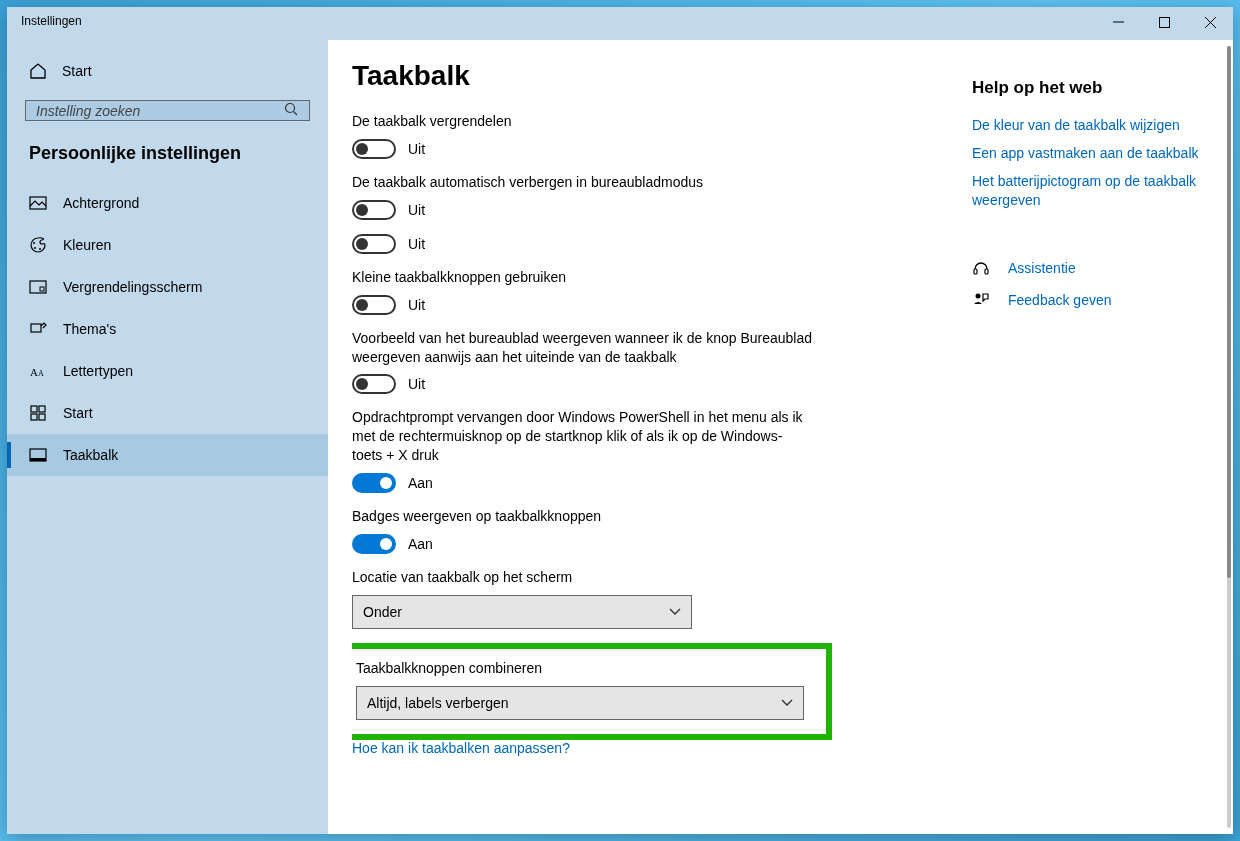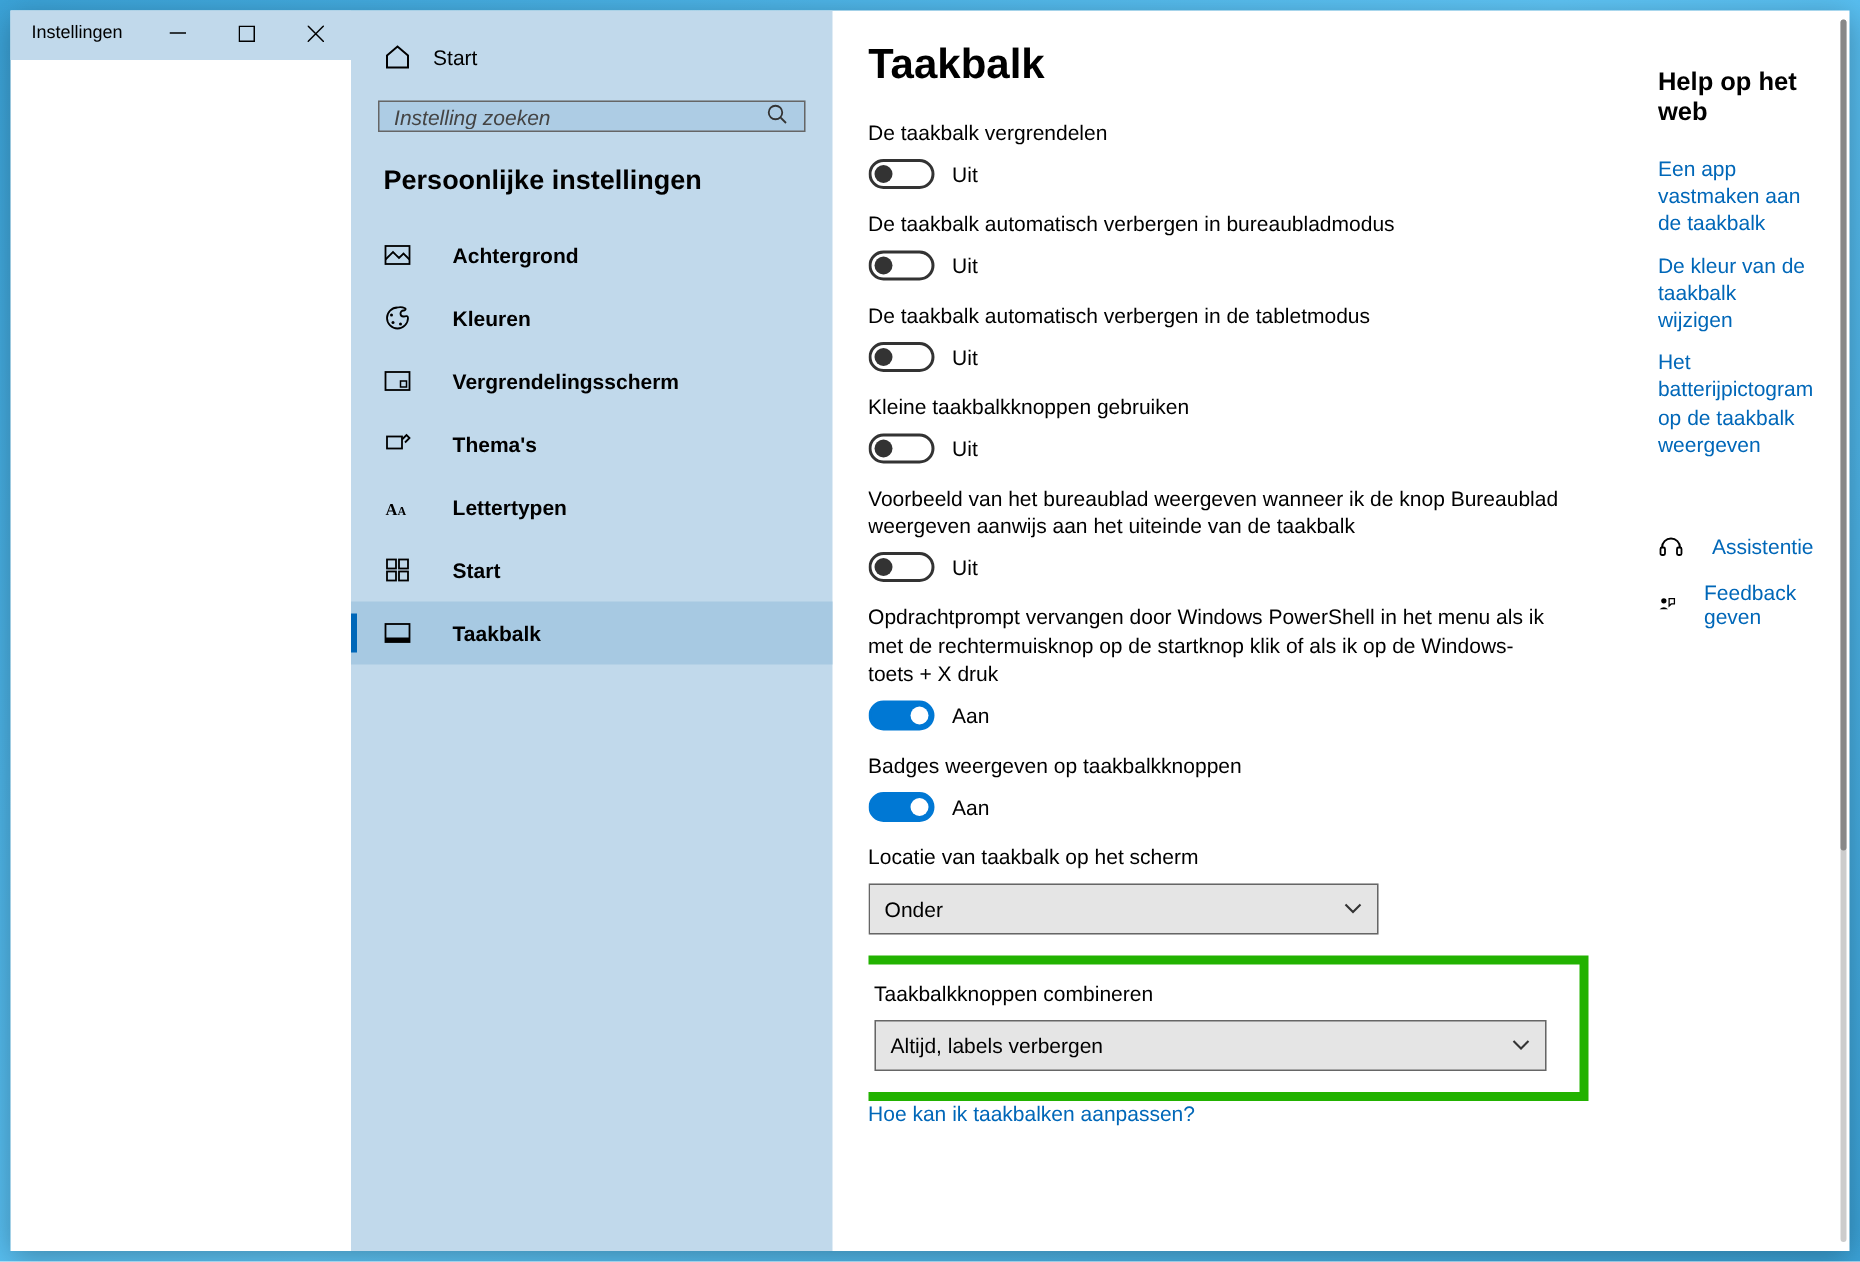--- a/index.html
+++ b/index.html
@@ -11,21 +11,21 @@
   padding: 7px;
   width: 1240px;
   height: 841px;
   overflow: hidden;
 }
 .window {
   width: 100%;
   height: 100%;
   background: #fff;
   display: flex;
-  flex-direction: row;
+  flex-direction: column;
   box-shadow: 0 4px 20px rgba(0,0,0,0.3);
 }
 .titlebar {
   height: 33px;
   display: flex;
   align-items: flex-start;
   justify-content: space-between;
   background: #c1d9eb;
 }
 .titlebar-left {
@@ -86,26 +86,25 @@
 }
 .search-box input::placeholder { color: #444; font-style: italic; }
 .sidebar-category {
   padding: 4px 22px 18px 22px;
   font-weight: 600;
   font-size: 18px;
 }
 .sidebar-item {
   display: flex;
   align-items: center;
-  gap: 28px;
+  gap: 16px;
   padding: 12px 22px;
   cursor: pointer;
   font-size: 14px;
   position: relative;
-  font-weight: bold;
 }
 .sidebar-item.selected {
   background: #a7c9e2;
 }
 .sidebar-item.selected::before {
   content: '';
   position: absolute;
   left: 0;
   top: 8px;
   bottom: 8px;
@@ -390,21 +389,20 @@
           <div class="setting-label">De taakbalk automatisch verbergen in bureaubladmodus</div>
           <div class="toggle-row">
             <div class="toggle">
                 <div class="knob"></div>
               </div>
             <span class="toggle-state">Uit</span>
           </div>
         </div>
 
         <div class="setting-block">
-          <div class="setting-label">De taakbalk automatisch verbergen in de tabletmodus</div>
           <div class="toggle-row">
             <div class="toggle">
                 <div class="knob"></div>
               </div>
             <span class="toggle-state">Uit</span>
           </div>
         </div>
 
         <div class="setting-block">
           <div class="setting-label">Kleine taakbalkknoppen gebruiken</div>
@@ -468,22 +466,22 @@
                 </svg>
             </span>
           </div>
         </div>
 
         <div class="link">Hoe kan ik taakbalken aanpassen?</div>
       </div>
 
       <div class="main-right">
         <div class="help-title">Help op het web</div>
+        <span class="help-link">De kleur van de taakbalk wijzigen</span>
         <span class="help-link">Een app vastmaken aan de taakbalk</span>
-        <span class="help-link">De kleur van de taakbalk wijzigen</span>
         <span class="help-link">Het batterijpictogram op de taakbalk weergeven</span>
 
         <div class="support-row">
           <span class="support-icon">
             <svg viewBox="0 0 18 18">
                 <path d="M3 10 A6 6 0 0 1 15 10" fill="none" stroke="#000" stroke-width="1.3"></path>
                 <rect x="2" y="10" width="3" height="5" rx="1" fill="none" stroke="#000" stroke-width="1.2"></rect>
                 <rect x="13" y="10" width="3" height="5" rx="1" fill="none" stroke="#000" stroke-width="1.2"></rect>
               </svg>
           </span>

